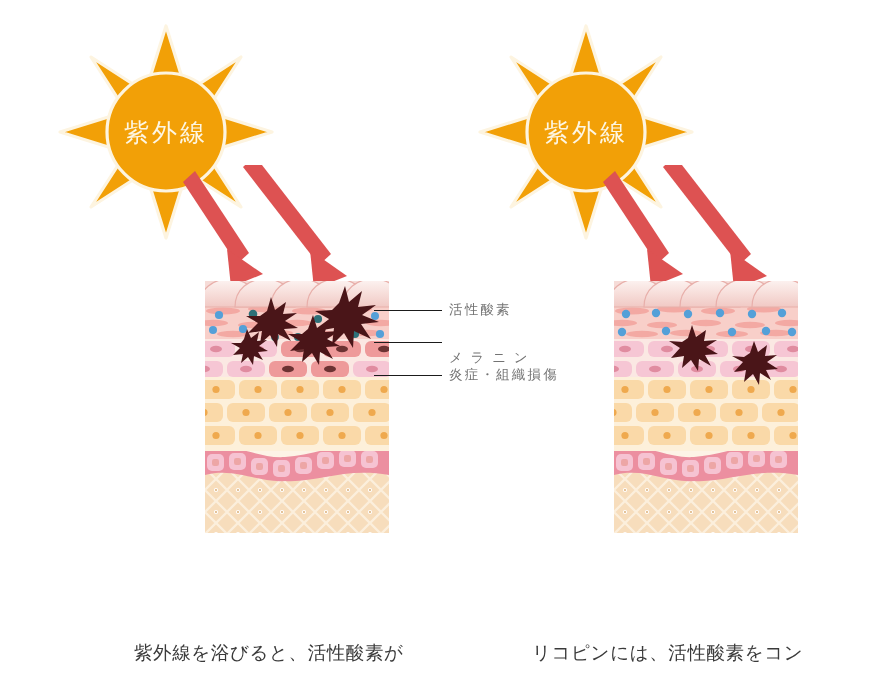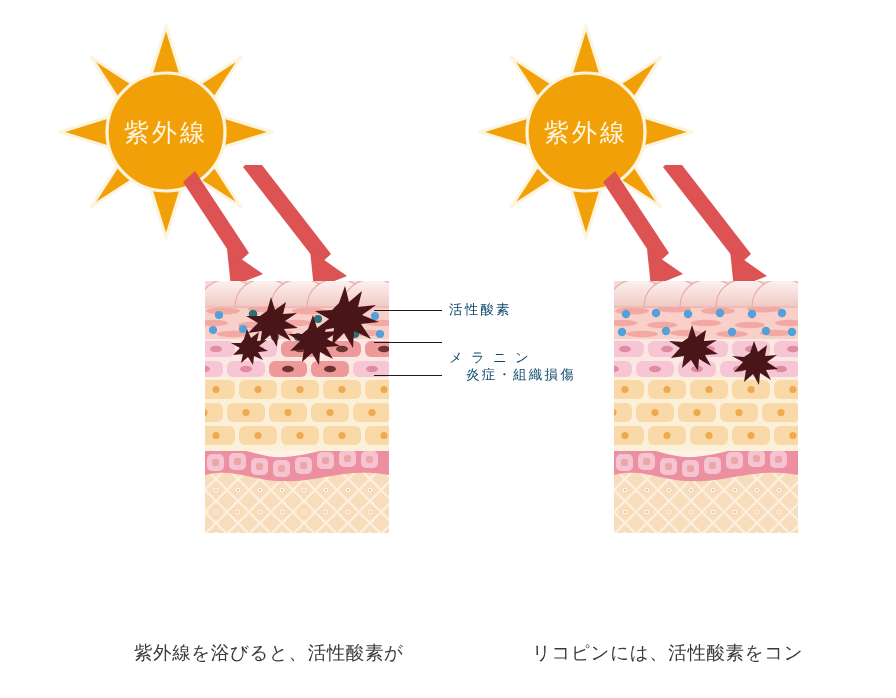--- a/index.html
+++ b/index.html
@@ -31,24 +31,24 @@
   
   .skin{position:absolute;width:184px;height:252px;overflow:hidden;}
   .skin svg{display:block;}
 
   
   .label-group{position:absolute;}
   .lead-line{position:absolute;height:1.4px;background:#1b1b1b;}
   .lead-text{
     position:absolute;
     font-size:13.5px;
-    color:#0c4a6e;
+    color:#737373;
     letter-spacing:2.2px;
     white-space:nowrap;
-    font-family:Liberation Sans, sans-serif;
+    font-family:Liberation Serif, serif;
   }
 
   
   .caption{
     position:absolute;
     font-size:18.5px;
     color:#3a3a3a;
     line-height:42px;
     letter-spacing:0.6px;
     white-space:pre;
@@ -259,21 +259,21 @@
     </div>
 
     <div class="label-group" style="left:0;top:0;width:448px;height:698px;">
       <div class="lead-line" style="left:358px;top:310px;width:68px;"></div>
       <div class="lead-text" style="left:433px;top:301px;">活性酸素</div>
 
       <div class="lead-line" style="left:358px;top:342px;width:68px;"></div>
       <div class="lead-text" style="left:433px;top:333px;margin-top:16px;">メ ラ ニ ン</div>
 
       <div class="lead-line" style="left:358px;top:375px;width:68px;"></div>
-      <div class="lead-text" style="left:433px;top:366px;margin-left:17px;">炎症・組織損傷</div>
+      <div class="lead-text" style="left:433px;top:366px;">炎症・組織損傷</div>
     </div>
 
     <div class="caption" style="left:118px;top:548px;width:310px;">
       <div>紫外線を浴びると、活性酸素が</div>
       
       
     </div>
   </div>
 
   <div class="panel" style="left:448px;top:0;width:448px;height:698px;">

